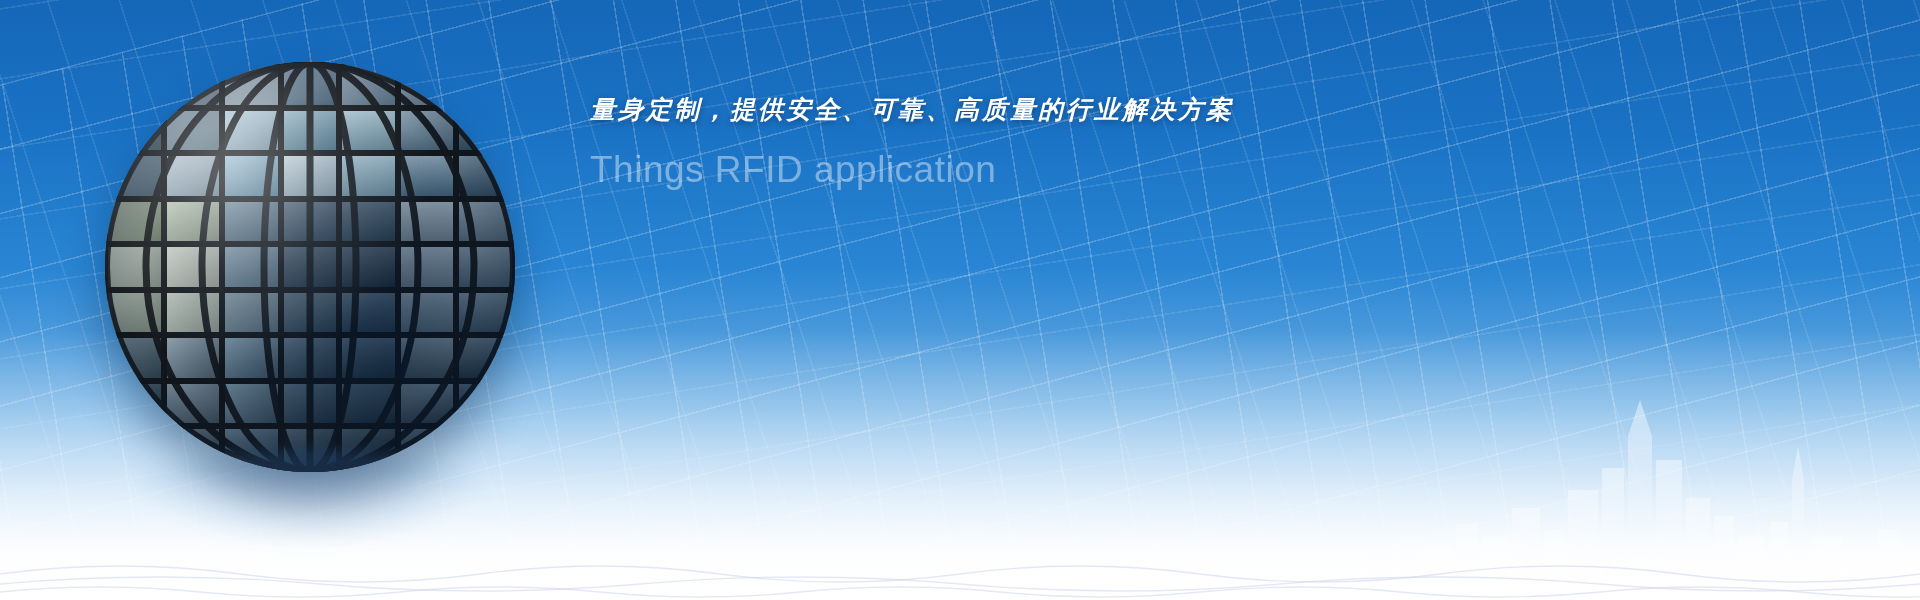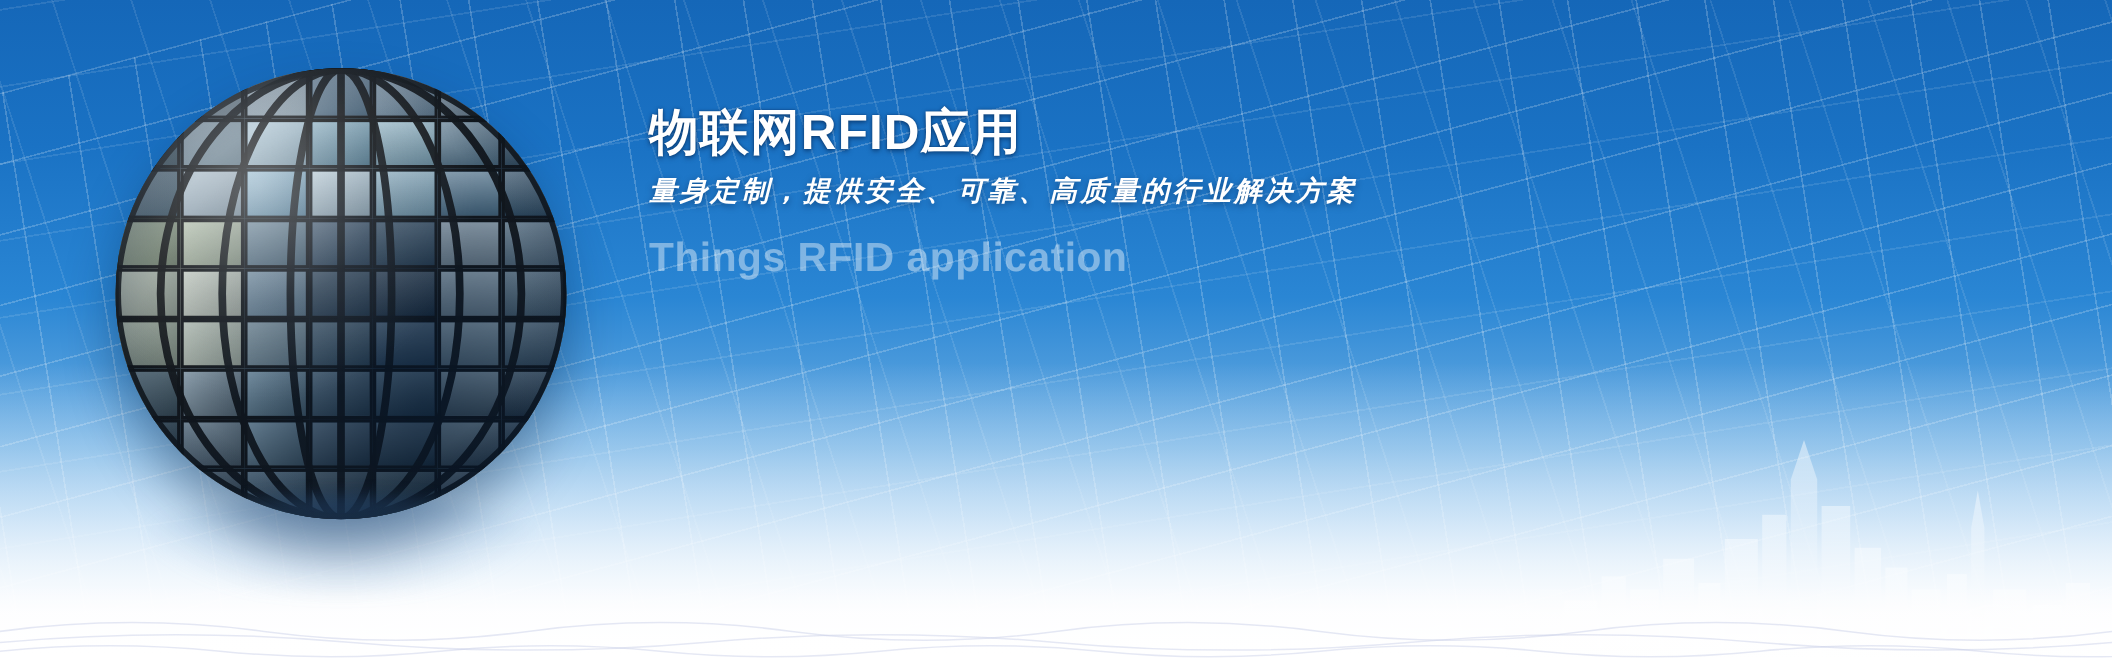--- a/index.html
+++ b/index.html
@@ -106,21 +106,21 @@
     margin:0 0 16px 0;white-space:nowrap;
   }
   .subtitle{
     font-size:25px;line-height:1.12;font-weight:700;color:#ffffff;
     letter-spacing:3px;font-style:italic;
     font-family:"DejaVu Serif", serif;
     text-shadow:0 2px 6px rgba(0,30,70,.5);
     margin:0 0 26px 0;white-space:nowrap;
   }
   .en-title{
-    font-size:37px;line-height:1.1;font-weight:700;
+    font-size:37px;line-height:1.1;font-weight:400;
     color:rgba(255,255,255,.42);
     margin:0 0 10px 0;white-space:nowrap;letter-spacing:.5px;
   }
   .en-sub{
     font-size:26px;line-height:1.1;font-weight:400;
     font-family:"Liberation Serif", serif;
     color:rgba(255,255,255,.55);
     margin:0;white-space:nowrap;letter-spacing:.2px;
   }
 </style>
@@ -290,18 +290,17 @@
           </g>
           <circle cx="205" cy="205" r="203" fill="none" stroke="#14171a" stroke-width="6" stroke-opacity=".9"></circle>
         </svg>
       </div>
       <div class="globe-shade"></div>
     </div>
     <div class="globe-reflect"></div>
   </div>
 
   <div class="copy">
-    <h1 class="title">物联网RFID应用</h1>
     <h2 class="subtitle">量身定制，提供安全、可靠、高质量的行业解决方案</h2>
     <div class="en-title">Things RFID application</div>
   </div>
 
 </div>
 
 </body></html>

